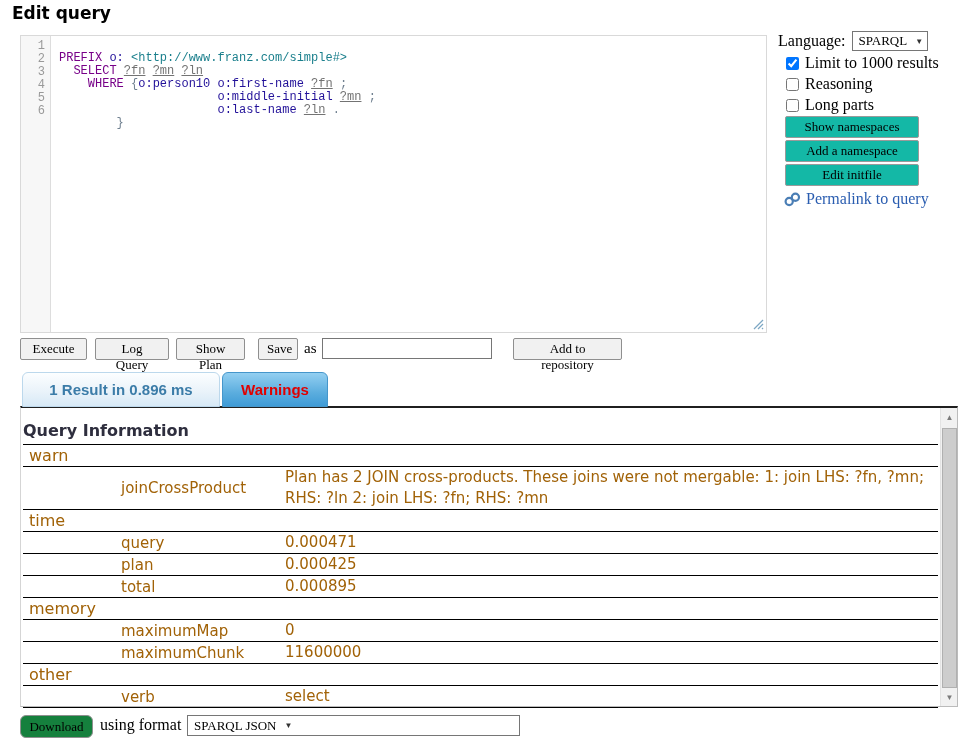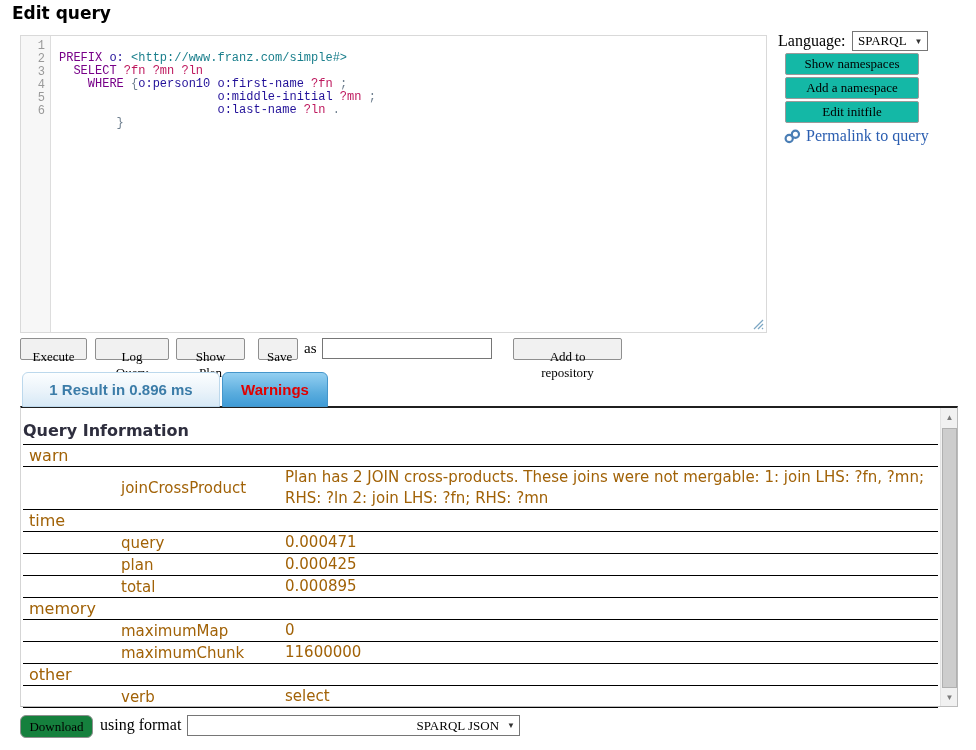--- a/index.html
+++ b/index.html
@@ -10,39 +10,39 @@
   #page-title { position:absolute; left:12px; top:3px; font-family:"DejaVu Sans",sans-serif; font-weight:bold; font-size:17px; }
 
   
   #editor { position:absolute; left:20px; top:35px; width:747px; height:298px; border:1px solid #d9d9d9; background:#fff; }
   #gutter { position:absolute; left:0; top:0; bottom:0; width:30px; background:#f7f7f7; border-right:1px solid #ddd; padding-top:4px; }
   .ln-num { font-family:"Liberation Mono","DejaVu Sans Mono",monospace; font-size:12px; line-height:13px; color:#999; text-align:right; padding-right:5px; }
   #code-lines { position:absolute; left:38px; top:16px; right:2px; }
   .code-line { font-family:"Liberation Mono","DejaVu Sans Mono",monospace; font-size:12px; line-height:13px; white-space:pre; }
   .t-kw  { color:#770088; }
   .t-pn  { color:#221199; }
-  .t-var { color:#be185d; }
+  .t-var { color:#737373;text-decoration:underline; }
   .t-url { color:#1a7f8c; }
   .t-pu  { color:#708090; }
   .t-pl  { color:#000; }
   #resize-grip { position:absolute; right:2px; bottom:2px; width:12px; height:12px; }
 
   
   #options { position:absolute; left:778px; top:31px; width:192px; font-size:16px; }
   #language-row { display:flex; align-items:center; gap:6px; }
-  .fake-select { border:1px solid #767676; background:#fff; height:20px; display:flex; align-items:center; justify-content:flex-end; padding:0 4px 0 6px; font-size:13px; }
+  .fake-select { border:1px solid #767676; background:#fff; height:20px; display:flex; align-items:center; justify-content:flex-start; padding:0 4px 0 6px; font-size:13px; }
   .fake-select .arrow { font-size:8px; color:#333; margin-left:8px; }
   #language-select { width:76px; }
   .cb-row { display:flex; align-items:center; margin:3px 0 2px 8px; }
   .cb-row input { margin:0 6px 0 0; width:13px; height:13px; }
   .opt-btn { display:block; width:134px; margin:2px 0 0 7px; background:#14b8a6; border:1px solid #9a9a9a; border-radius:2px; font-family:"Liberation Serif",serif; font-size:13px; padding:2px 0; text-align:center; cursor:pointer; }
   #permalink-row { display:flex; align-items:center; gap:5px; margin:4px 0 0 6px; color:#2a5db0; font-size:16px; cursor:pointer; }
 
   
-  .btn { position:absolute; top:338px; height:22px; background:#f1f1f1; border:1px solid #8f8f8f; border-radius:2px; font-family:"Liberation Serif",serif; font-size:13px; text-align:center; padding:10px 8px; cursor:pointer; }
+  .btn { position:absolute; top:338px; height:22px; background:#f1f1f1; border:1px solid #8f8f8f; border-radius:2px; font-family:"Liberation Serif",serif; font-size:13px; text-align:center; padding:2px 8px; cursor:pointer; }
   #btn-execute { left:20px; width:67px; }
   #btn-logquery { left:95px; width:74px; }
   #btn-showplan { left:176px; width:69px; }
   #btn-save { left:258px; width:40px; }
   #as-label { position:absolute; left:304px; top:340px; font-size:15px; }
   #save-name { position:absolute; left:322px; top:338px; width:170px; height:21px; border:1px solid #767676; font-family:"Liberation Serif",serif; font-size:13px; padding:0 3px; }
   #btn-addrepo { left:513px; width:109px; }
 
   
   .tab { position:absolute; top:372px; height:35px; border-radius:6px 6px 0 0; font-family:"Liberation Sans",sans-serif; font-weight:bold; font-size:15px; display:flex; align-items:center; justify-content:center; z-index:3; cursor:pointer; }
@@ -103,20 +103,34 @@
 </div>
 
 <div id="options">
   <div id="language-row">
     <span>Language:</span>
     <div id="language-select" class="fake-select">
       <span>SPARQL</span>
       <span class="arrow">▼</span>
     </div>
   </div>
+  <div id="checkboxes">
+      <label class="cb-row">
+        <input type="checkbox" checked="" style="">
+        <span>Limit to 1000 results</span>
+      </label>
+      <label class="cb-row">
+        <input type="checkbox" style="">
+        <span>Reasoning</span>
+      </label>
+      <label class="cb-row">
+        <input type="checkbox" style="">
+        <span>Long parts</span>
+      </label>
+    </div>
   <div id="option-buttons">
       <button class="opt-btn">Show namespaces</button>
       <button class="opt-btn">Add a namespace</button>
       <button class="opt-btn">Edit initfile</button>
     </div>
   <div id="permalink-row">
     <svg width="17" height="15" viewBox="0 0 17 15">
       <g fill="none" stroke="#4a7eb5" stroke-width="2.2">
         <circle cx="5.2" cy="9.5" r="3.6"></circle>
         <circle cx="11.4" cy="5.2" r="3.6"></circle>

